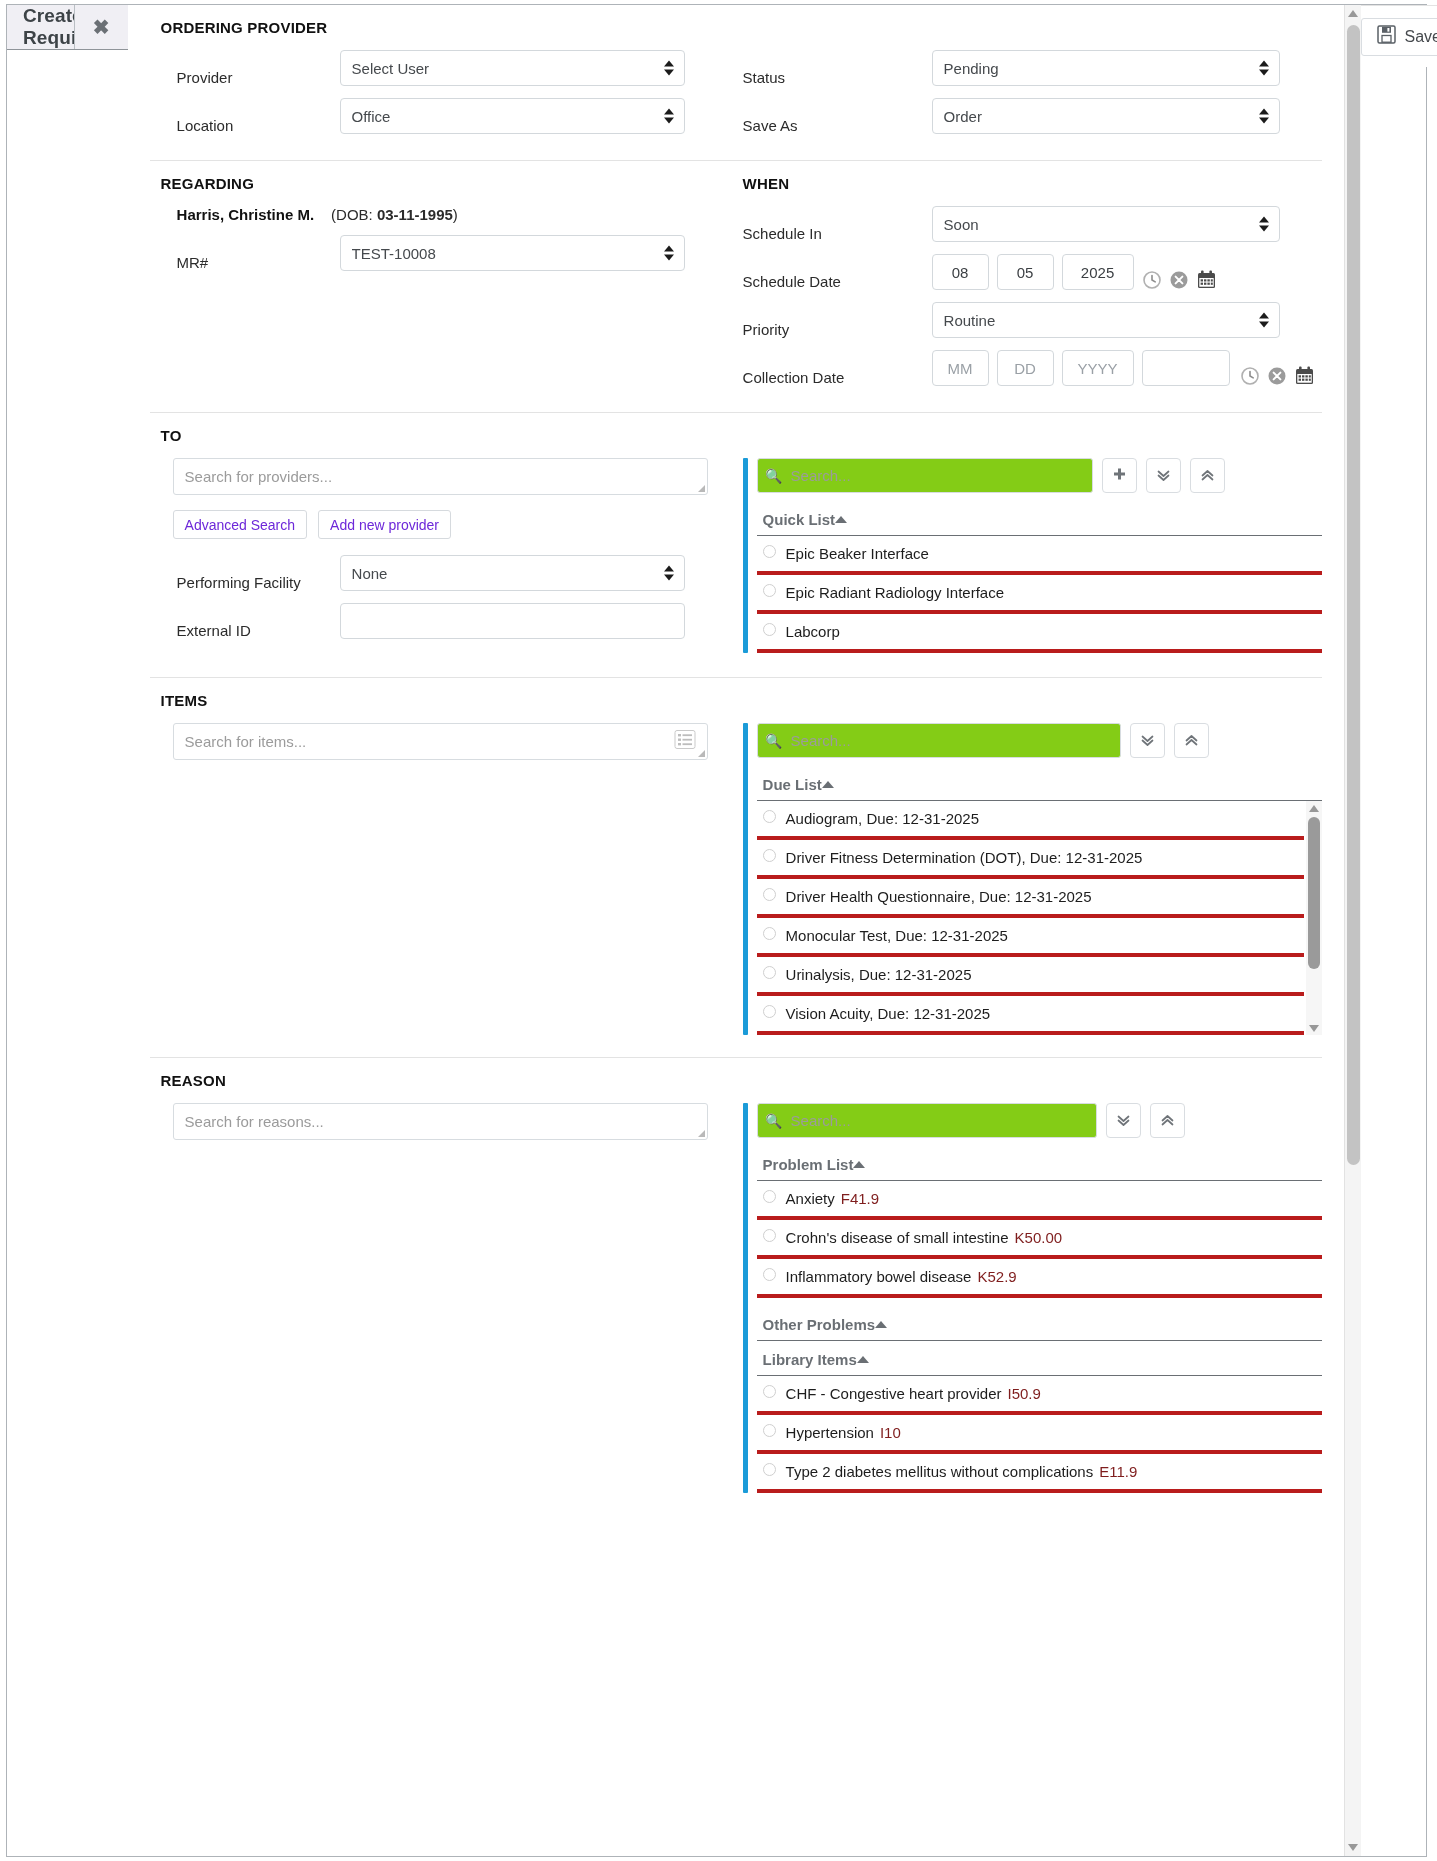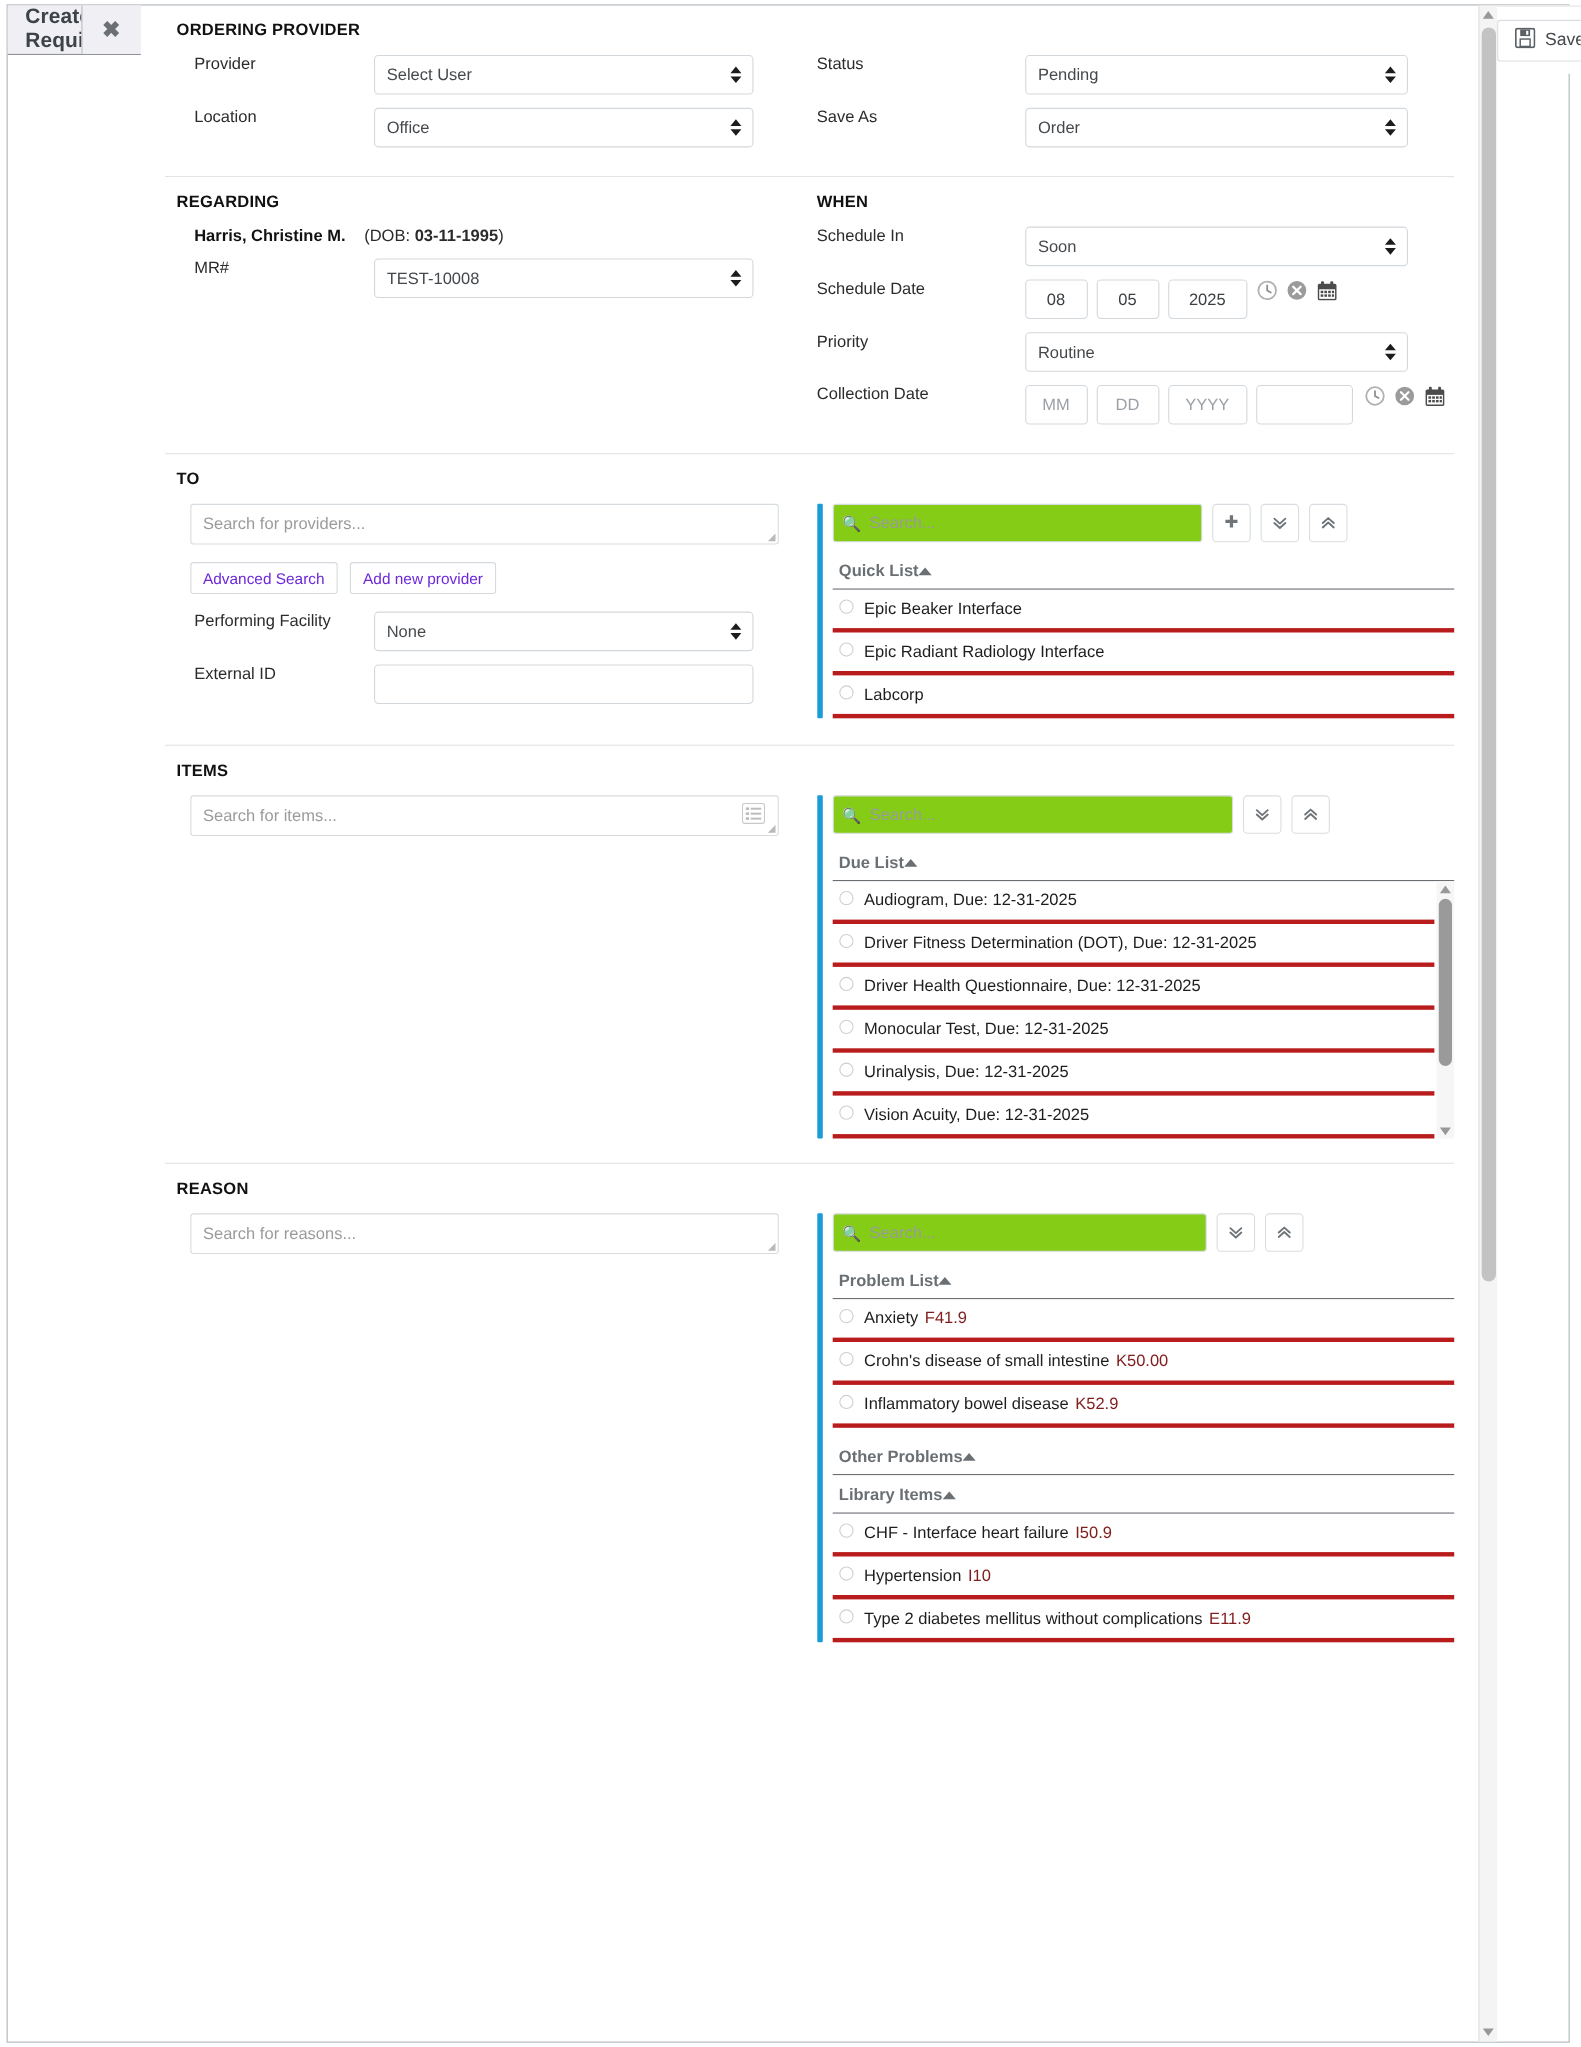--- a/index.html
+++ b/index.html
@@ -65,21 +65,21 @@
   .sec-title {
     font-size: 15px; font-weight: bold; color: #111;
     letter-spacing: .2px; margin: 0 0 14px 11px;
   }
   .divider { border-top: 1px solid #e3e3e3; margin: 14px 0 0 0; }
 
   .cols { display: flex; }
   .col-left { width: 582px; }
   .col-right { flex: 1; }
 
-  .row { display: flex; align-items: flex-start; margin-bottom: 12px; min-height: 36px; }
+  .row { display: flex; align-items: flex-end; margin-bottom: 12px; min-height: 36px; }
   .row .lbl {
     font-size: 15px; color: #2b2b2b; width: 190px; padding-left: 27px;
   }
   .row.when .lbl { width: 200px; padding-left: 11px; }
 
   select.ctl, .ctl {
     height: 36px; font-size: 15px; color: #444;
     border: 1px solid #d3d8dc; border-radius: 4px; background: #fff;
     padding: 0 10px; outline: none;
     font-family: "Liberation Sans", sans-serif;
@@ -640,21 +640,21 @@
                   <span class="caret-up"></span>
                 </div>
 
                 <div class="grp-head" style="margin-top:0">
                   <span class="gname">Library Items</span>
                   <span class="caret-up"></span>
                 </div>
                 <div class="plist">
                   <div class="pitem">
                       <span class="radio"></span>
-                      <span>CHF - Interface heart failure</span>
+                      <span>CHF - Congestive heart provider</span>
                       <span class="code">I50.9</span>
                     </div>
                   <div class="pitem">
                       <span class="radio"></span>
                       <span>Hypertension</span>
                       <span class="code">I10</span>
                     </div>
                   <div class="pitem">
                       <span class="radio"></span>
                       <span>Type 2 diabetes mellitus without complications</span>

